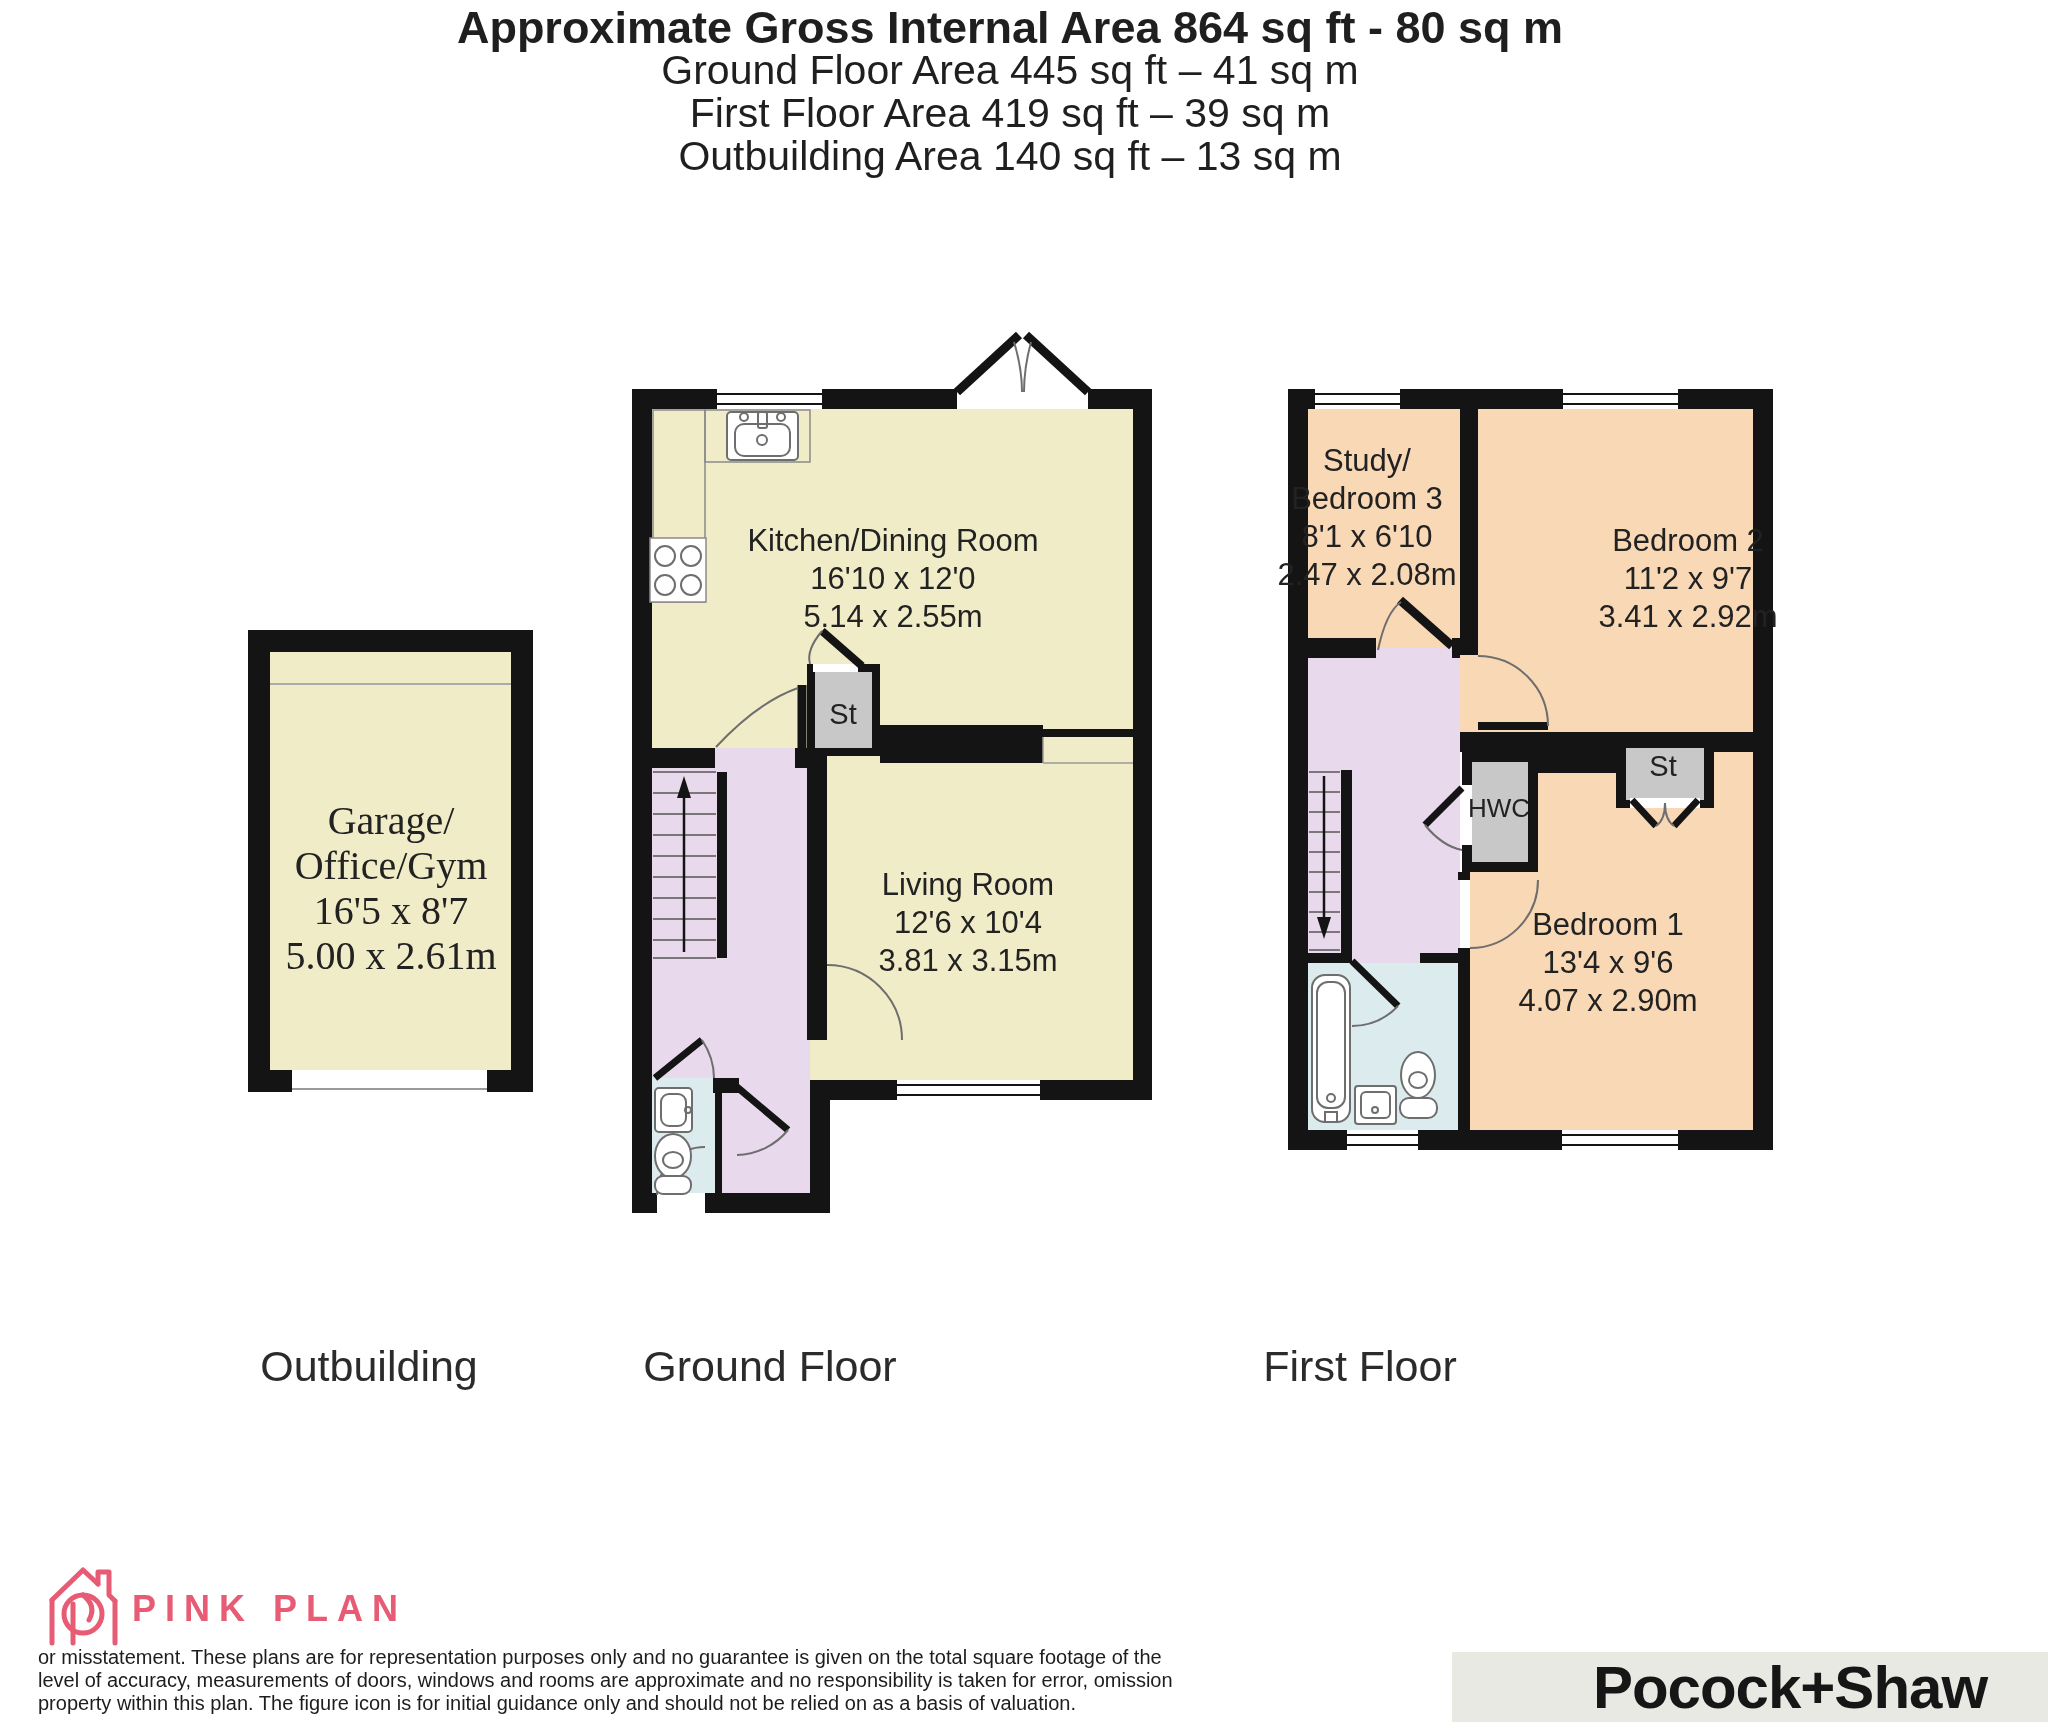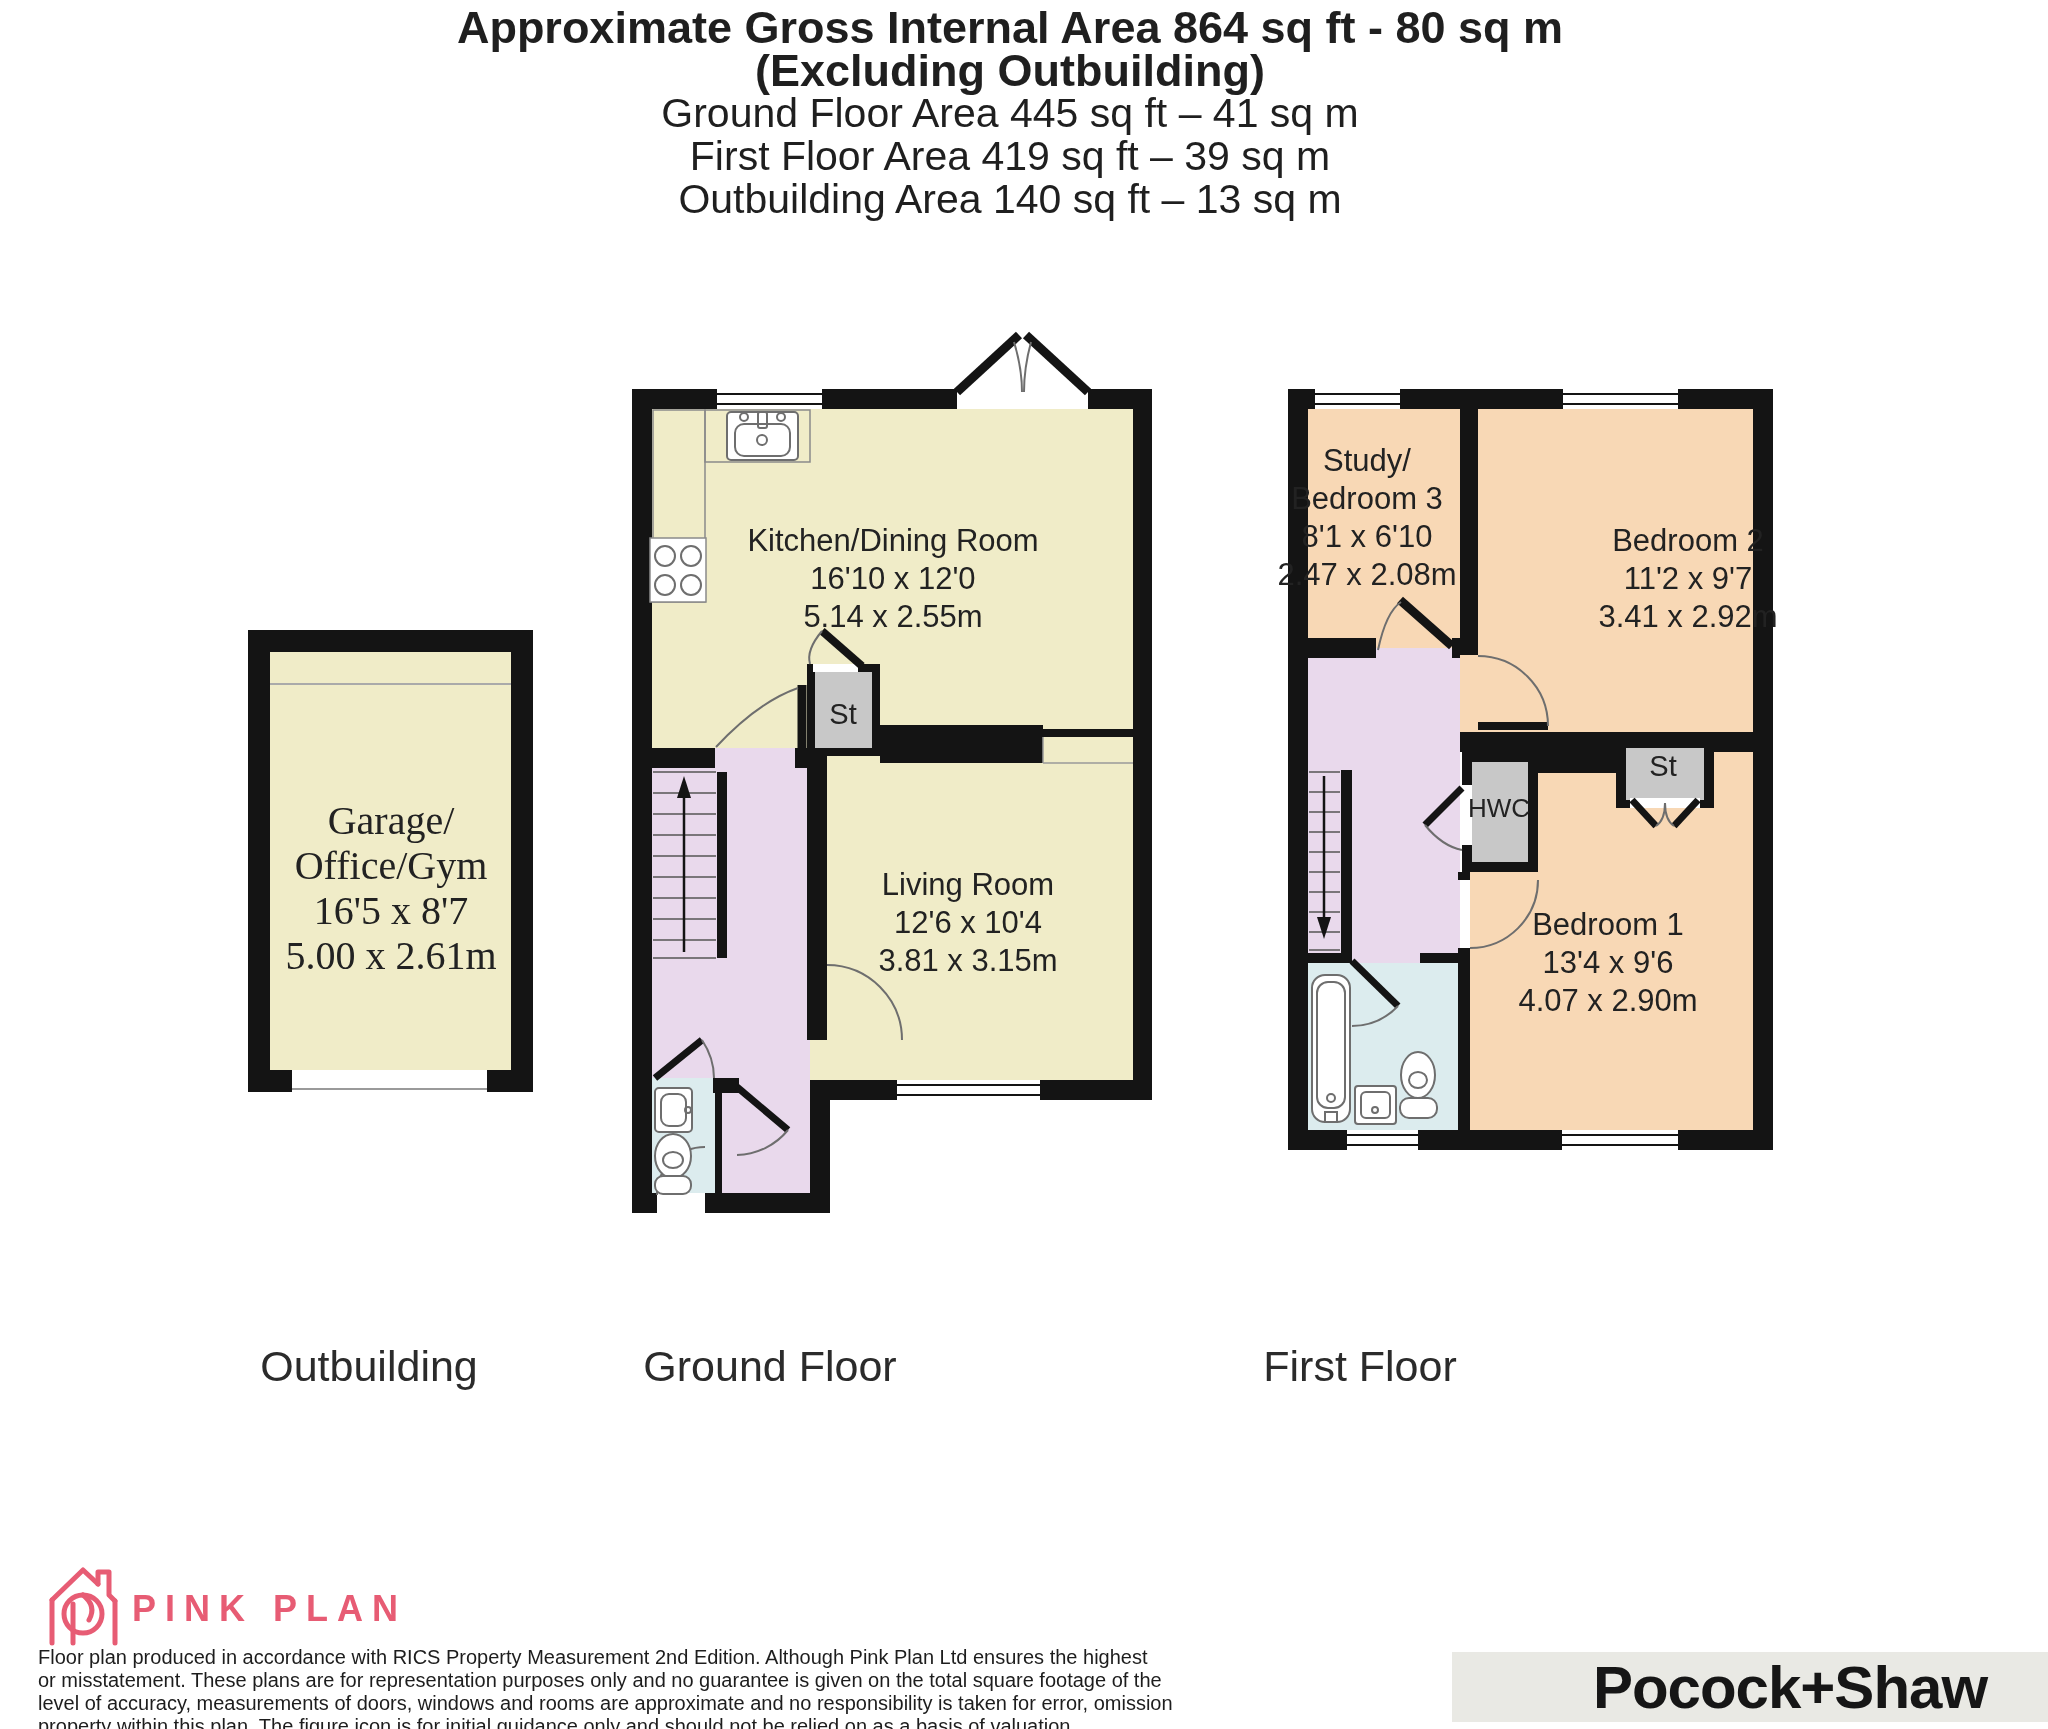--- a/index.html
+++ b/index.html
@@ -42,21 +42,20 @@
     position:absolute;left:1452px;top:1652px;width:676px;height:70px;background:var(--band);
     display:flex;align-items:center;justify-content:center;font-size:60px;font-weight:bold;
     letter-spacing:-1px;color:#161616;
   }
 </style>
 </head>
 <body>
 
 <div class="title">
   <div class="b">Approximate Gross Internal Area 864 sq ft - 80 sq m</div>
-  <div class="b">(Excluding Outbuilding)</div>
   <div class="r">Ground Floor Area 445 sq ft – 41 sq m</div>
   <div class="r">First Floor Area 419 sq ft – 39 sq m</div>
   <div class="r">Outbuilding Area 140 sq ft – 13 sq m</div>
 </div>
 
 <div>
   <div class="fill cream" style="left:270px;top:652px;width:241px;height:418px"></div>
   <div class="wall" style="left:248px;top:630px;width:285px;height:22px"></div>
   <div class="wall" style="left:248px;top:652px;width:22px;height:440px"></div>
   <div class="wall" style="left:511px;top:652px;width:22px;height:440px"></div>
@@ -324,19 +323,18 @@
   <path d="M 56 26 L 56 14 L 67 14 L 67 37 L 73 43"></path>
   <path d="M 10 42 L 10 85"></path>
   <path d="M 73 43 L 73 85"></path>
   <circle cx="41" cy="56" r="19"></circle>
   <path d="M 31 46 L 31 85"></path>
   <path d="M 41 37 Q 55 48 47 62"></path>
 </svg>
 <div class="brand-text">PINK PLAN</div>
 
 <div class="disc">
-  <div>Floor plan produced in accordance with RICS Property Measurement 2nd Edition. Although Pink Plan Ltd ensures the highest</div>
   <div>or misstatement. These plans are for representation purposes only and no guarantee is given on the total square footage of the</div>
   <div>level of accuracy, measurements of doors, windows and rooms are approximate and no responsibility is taken for error, omission</div>
   <div>property within this plan. The figure icon is for initial guidance only and should not be relied on as a basis of valuation.</div>
 </div>
 
 <div class="agent">Pocock+Shaw</div>
 
 </body></html>

